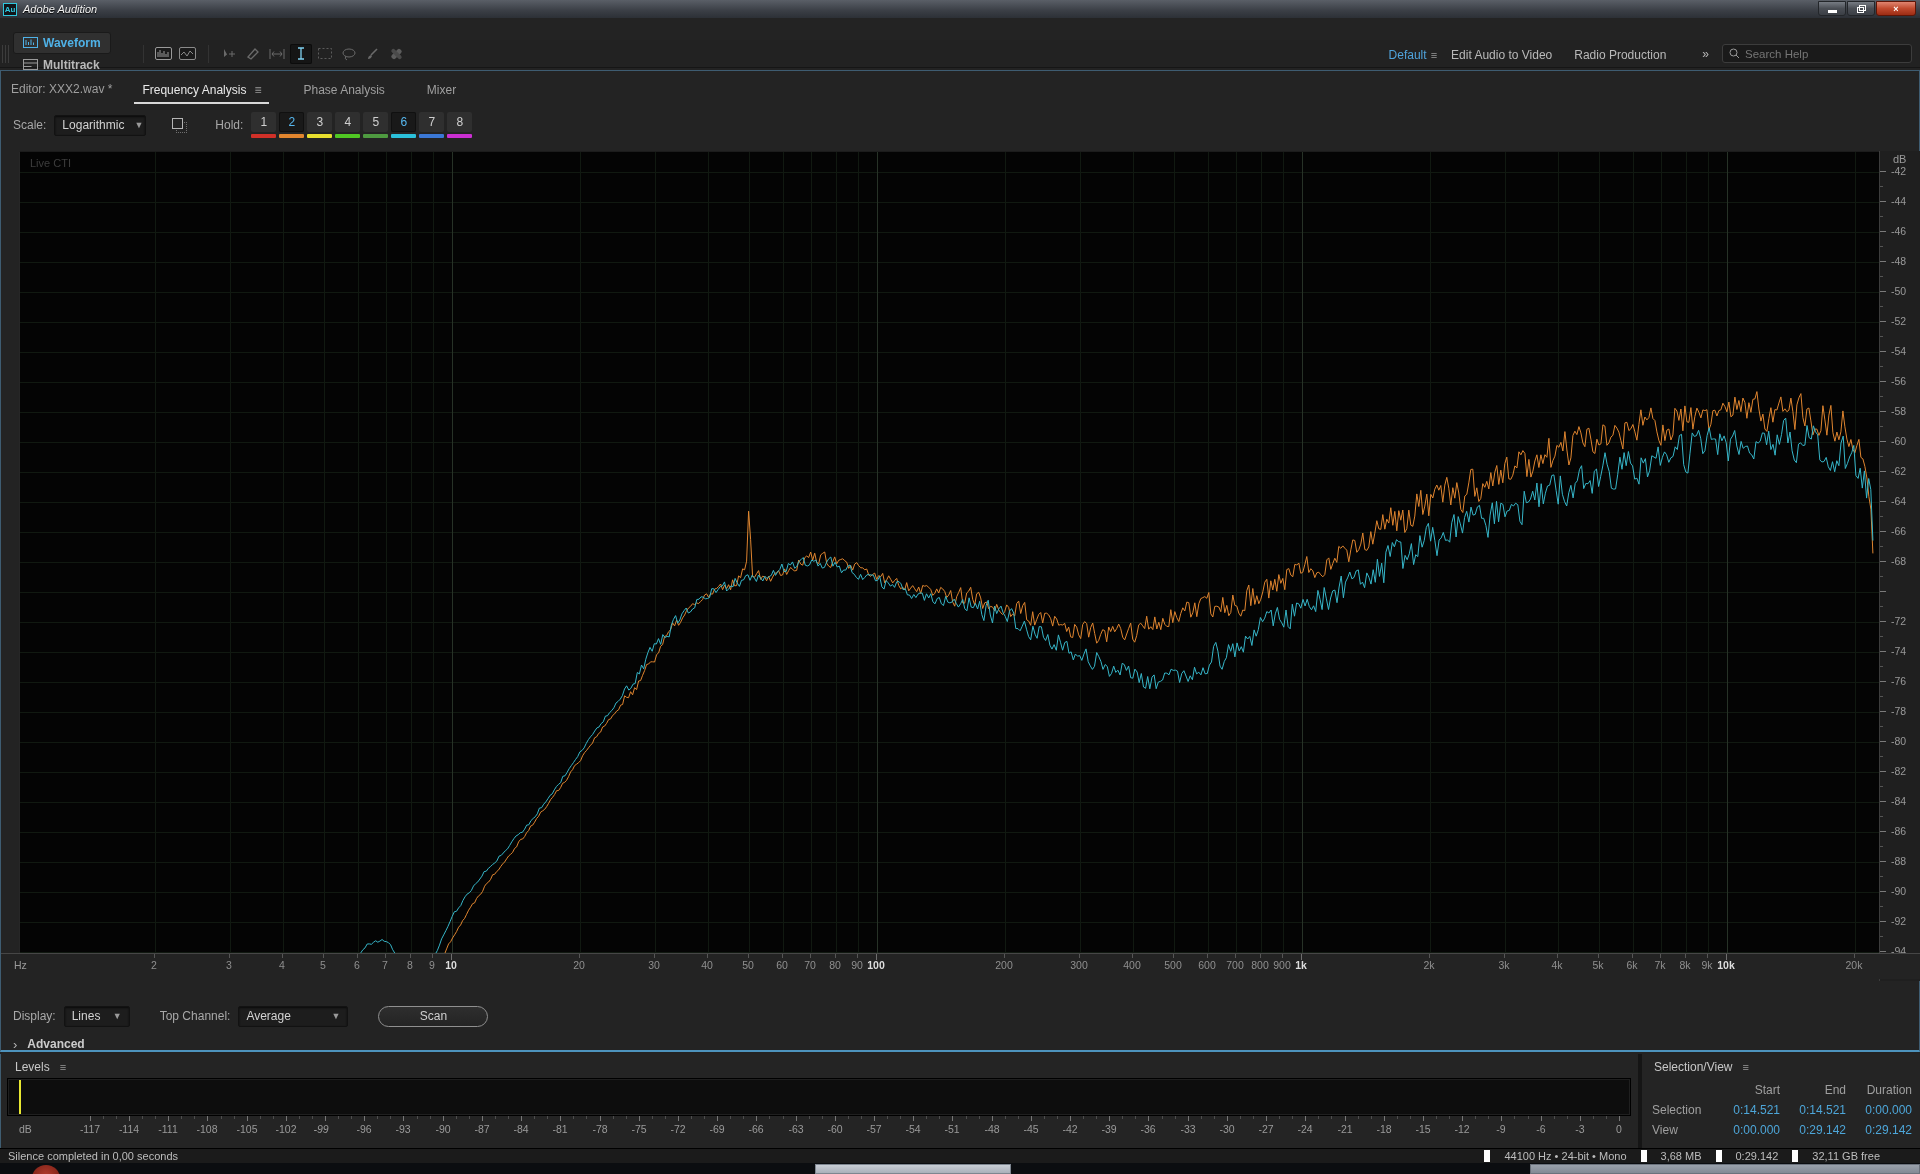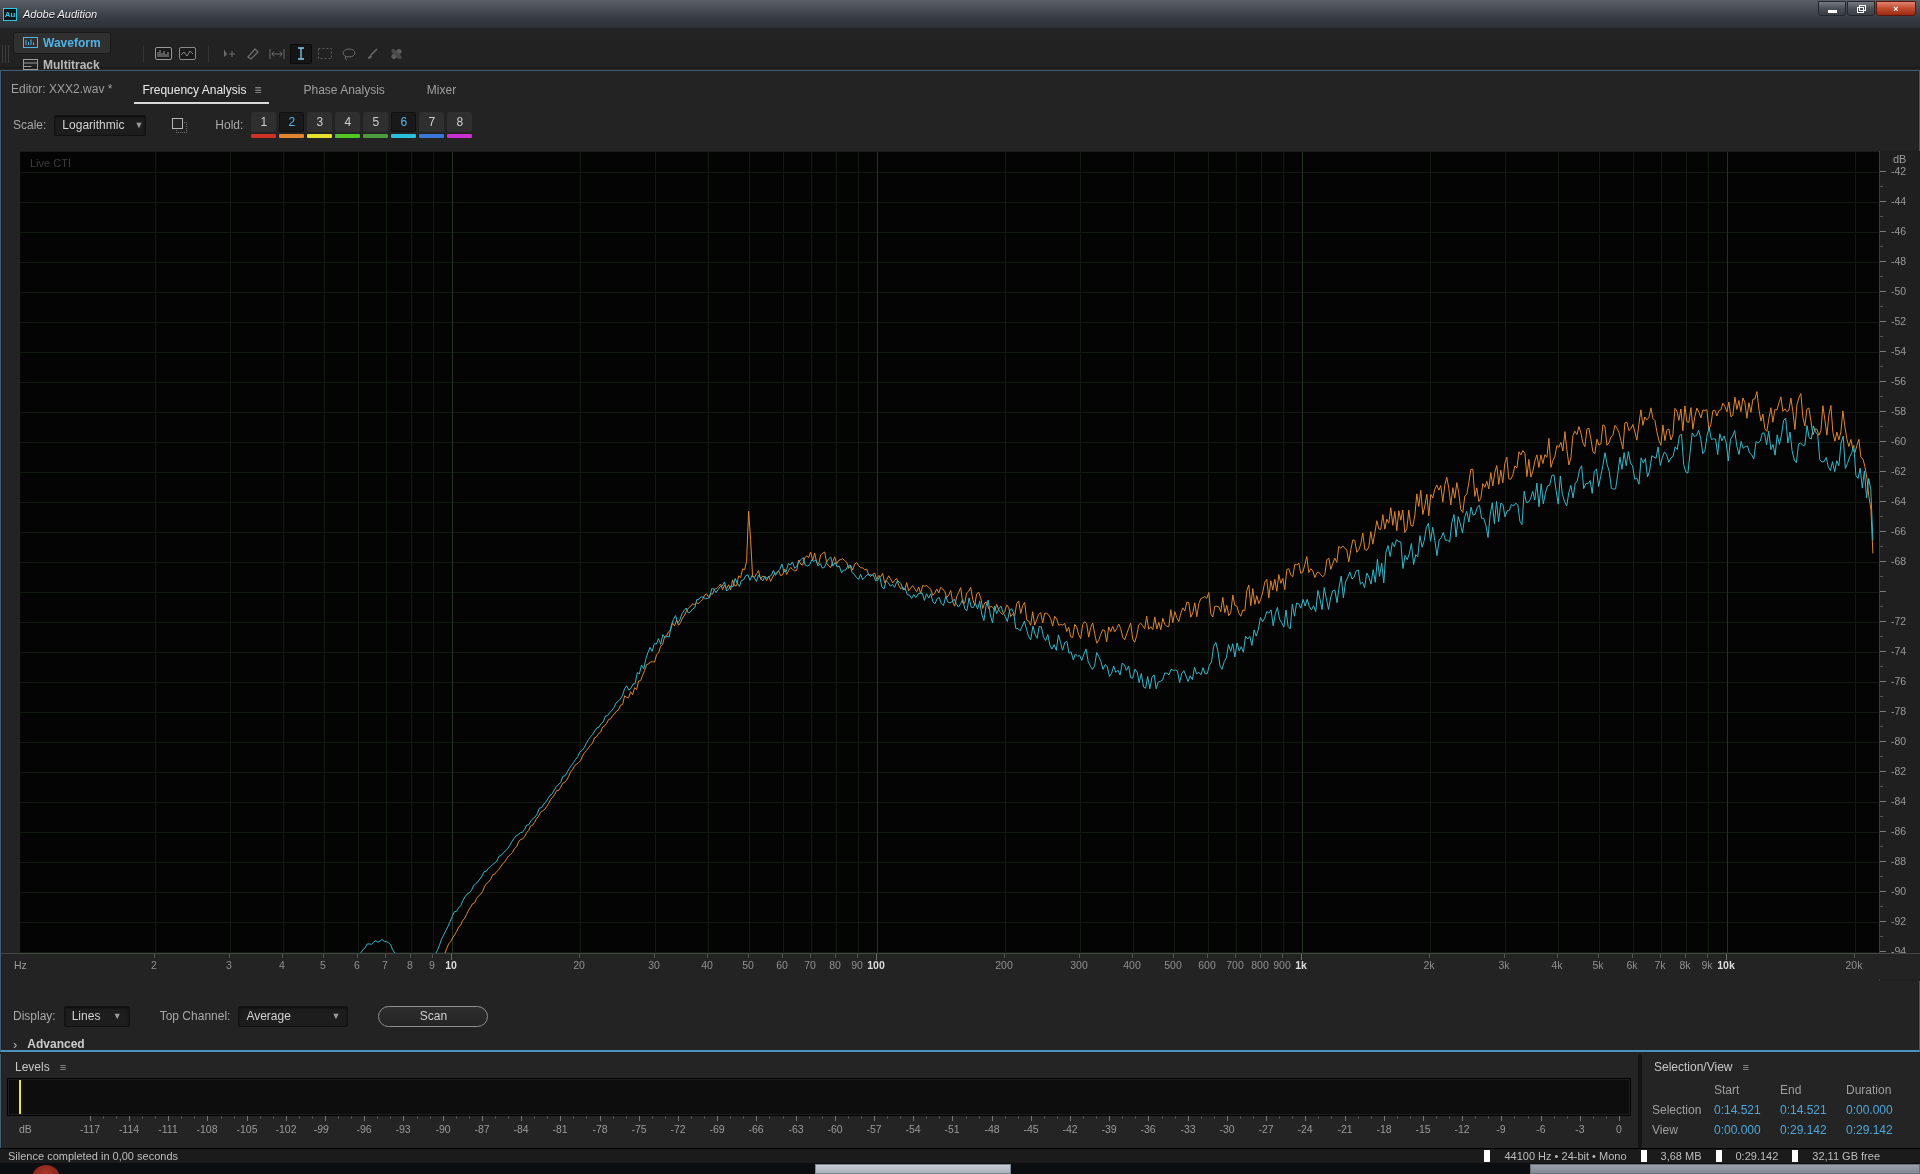--- a/index.html
+++ b/index.html
@@ -1,21 +1,21 @@
 <!DOCTYPE html>
 <html><head>
 <meta charset="utf-8">
 <style>
   * { margin:0; padding:0; box-sizing:border-box; }
   html,body { background:#000; }
   body { font-family:"Liberation Sans", sans-serif; }
   .screen { position:relative; width:1920px; height:1174px; background:#232323; overflow:hidden; }
 
   
-  .titlebar { position:absolute; top:0; left:0; right:0; height:28px;
+  .titlebar { position:absolute; top:0; left:0; right:0; height:18px;
     background:linear-gradient(#5a5f67,#3a3e45 60%,#2c3036); display:flex; align-items:center; }
   .au-logo { width:14px; height:13px; margin-left:3px; background:#121519; border:1px solid #2fc7de;
     color:#2fc7de; font-size:8px; line-height:11px; text-align:center; font-weight:bold; }
   .title-text { color:#f2f2f2; font-size:11px; margin-left:6px; text-shadow:0 1px 1px #000;font-style:italic; }
   .win-btns { position:absolute; right:4px; top:1px; display:flex; gap:1px; }
   .win-btn { width:28px; height:15px; border:1px solid #23262a; border-radius:0 0 3px 3px;
     background:linear-gradient(#777c84,#4a4e55 50%,#3b3f45); color:#fff; font-size:9px;
     display:flex; align-items:center; justify-content:center; }
   .win-btn.close { width:40px; background:linear-gradient(#e08570,#c04a2e 50%,#9c2c14); border-color:#5e1506; font-weight:bold; }
   .glyph-min { width:9px; height:3px; background:#fff; margin-top:5px; }
@@ -110,21 +110,21 @@
     border:1px solid #000; box-shadow:inset 0 0 0 1px #1f1f1f; }
   .meter-line { position:absolute; left:11px; top:1px; width:2px; height:34px; background:#e8e832; }
   .levels-scale { position:absolute; left:0; top:62px; width:1638px; height:26px; }
   .lv-tick { position:absolute; top:0; width:1px; background:#777; }
   .lv-lab { position:absolute; top:7px; width:40px; margin-left:-20px; text-align:center; color:#9a9a9a; font-size:10.5px; }
   .lv-unit { position:absolute; left:18px; top:7px; color:#9a9a9a; font-size:10.5px; }
 
   .sv-panel { position:absolute; left:1642px; top:0; width:278px; height:94px; background:#242424; }
   .sv-grid { position:absolute; left:10px; top:26px; right:8px; }
   .sv-row { display:grid; grid-template-columns:62px 66px 66px 66px; height:20px; align-items:center; }
-  .sv-cell { font-size:12px; text-align:left; }
+  .sv-cell { font-size:12px; text-align:right; }
   .sv-cell.head { color:#9f9f9f; }
   .sv-cell.rowlab { color:#9f9f9f; text-align:left; }
   .sv-cell.val { color:#4da6d9; }
 
   
   .statusbar { position:absolute; top:1148px; left:0; width:1920px; height:15px; background:#1b1b1b;
     border-top:1px solid #000; display:flex; align-items:center; }
   .status-left { color:#bdbdbd; font-size:11px; margin-left:8px; }
   .status-right { position:absolute; right:26px; display:flex; align-items:center; }
   .status-seg { color:#bdbdbd; font-size:11px; padding:0 14px; border-left:6px solid #ffffff; }
@@ -234,20 +234,32 @@
           <path d="M5 8 q-3 1 -3 4 q3 0 4 -3 Z" fill="#6a6a6a"></path>
         </svg>
     </div>
     <div class="tool-icon">
       <svg width="15" height="14">
           <rect x="5" y="1" width="5" height="12" rx="2" fill="#5c5c5c" transform="rotate(45 7.5 7)"></rect>
           <rect x="1" y="5" width="13" height="4" rx="2" fill="#4a4a4a" transform="rotate(45 7.5 7)"></rect>
         </svg>
     </div>
 
+    <div class="tb-right">
+      <span><span class="ws-current">Default</span><span class="ws-menu-icon">≡</span></span>
+      <span id="workspace-items"><span class="ws-item" style="margin-right: 22px;">Edit Audio to Video</span><span class="ws-item" style="margin-right: 22px;">Radio Production</span></span>
+      <span class="ws-overflow">»</span>
+      <span class="searchbox">
+        <svg width="11" height="11">
+            <circle cx="4.5" cy="4.5" r="3.5" fill="none" stroke="#9a9a9a"></circle>
+            <path d="M7 7 L10 10" stroke="#9a9a9a"></path>
+          </svg>
+        <input placeholder="Search Help" style="">
+      </span>
+    </div>
   </div>
 
   <div class="editor-panel">
     <div class="tabbar">
       <span class="editor-label">Editor: XXX2.wav *</span>
       <span id="tab-items"><span class="tab active"><span>Frequency Analysis</span><span class="ham">≡</span></span><span class="tab"><span>Phase Analysis</span></span><span class="tab"><span>Mixer</span></span></span>
     </div>
 
     <div class="controls-row">
       <span class="ctl-label" style="margin-left:12px;">Scale:</span>

